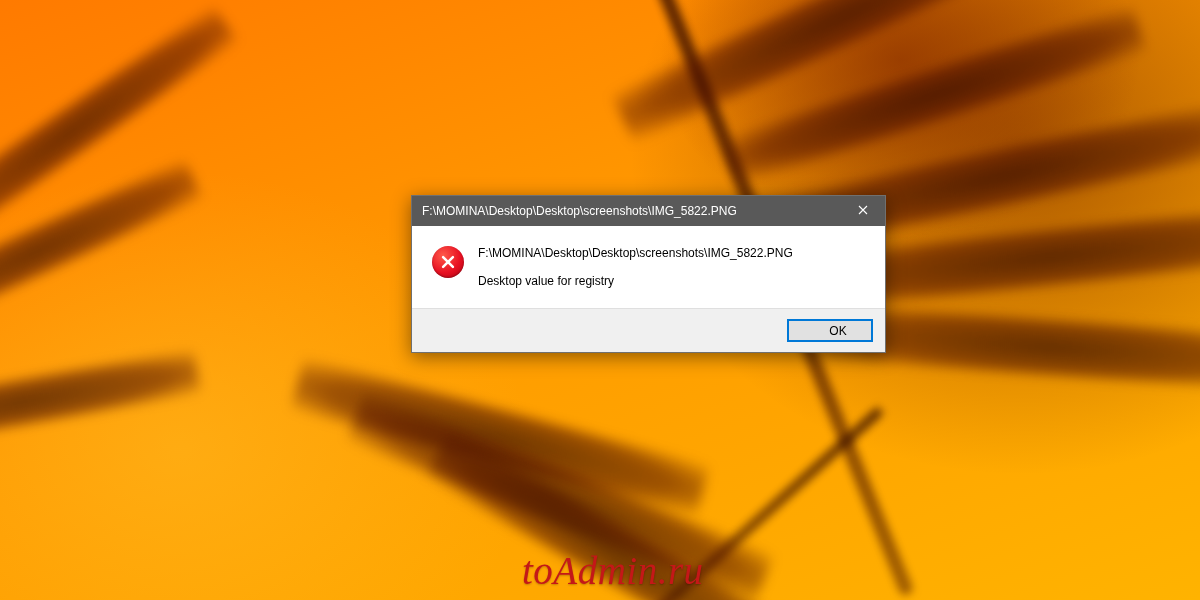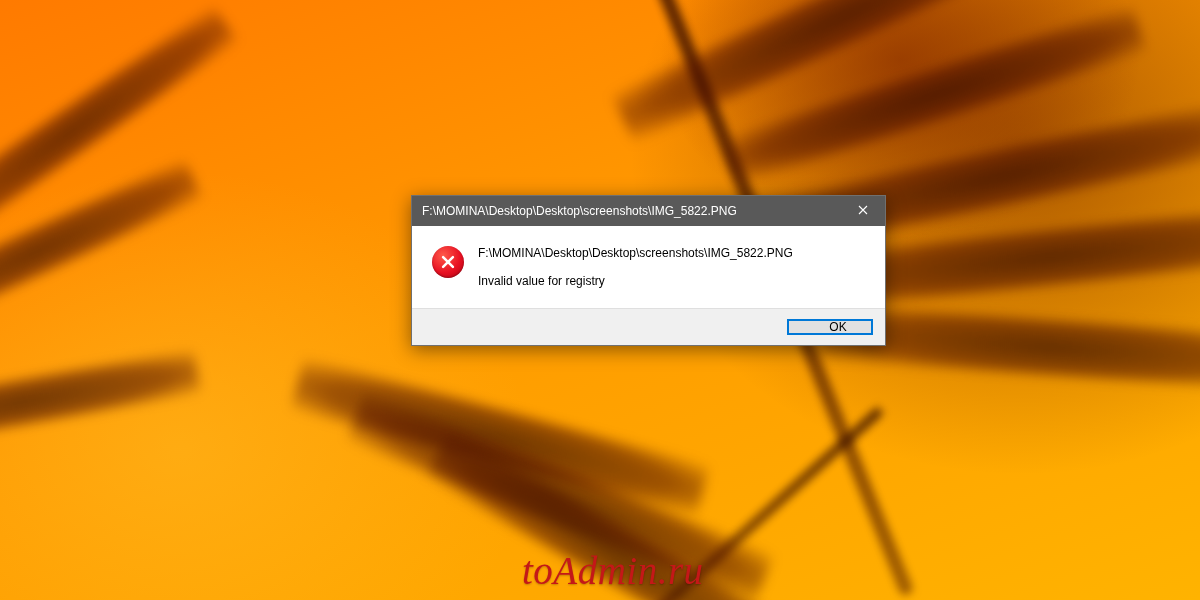--- a/index.html
+++ b/index.html
@@ -145,21 +145,21 @@
     }
     .dialog-footer {
       background: #f0f0f0;
       border-top: 1px solid #dfdfdf;
       padding: 10px 12px;
       display: flex;
       justify-content: flex-end;
     }
     .ok-button {
       min-width: 86px;
-      height: 16px;
+      height: 23px;
       background: #e1e1e1;
       border: 2px solid #0078d7;
       font-size: 12px;
       font-family: inherit;
       cursor: pointer;
       display: flex;
       align-items: center;
       justify-content: center;
       color: #000;
       padding-left: 16px;
@@ -210,21 +210,21 @@
   <div class="dialog-body">
     <div class="error-icon">
       <div class="error-icon-circle">
         <svg viewBox="0 0 10 10">
             <path d="M1.5 1.5 L8.5 8.5 M8.5 1.5 L1.5 8.5" stroke="#ffffff" stroke-width="1.8" stroke-linecap="round" fill="none"></path>
           </svg>
       </div>
     </div>
     <div class="dialog-text">
       <div class="dialog-path">F:\MOMINA\Desktop\Desktop\screenshots\IMG_5822.PNG</div>
-      <div class="dialog-message">Invalid value for registry</div>
+      <div class="dialog-message">Desktop value for registry</div>
     </div>
   </div>
   <div class="dialog-footer">
     <button class="ok-button">OK</button>
   </div>
 </div>
 
 <div class="watermark">toAdmin.ru</div>
 
 </body></html>

